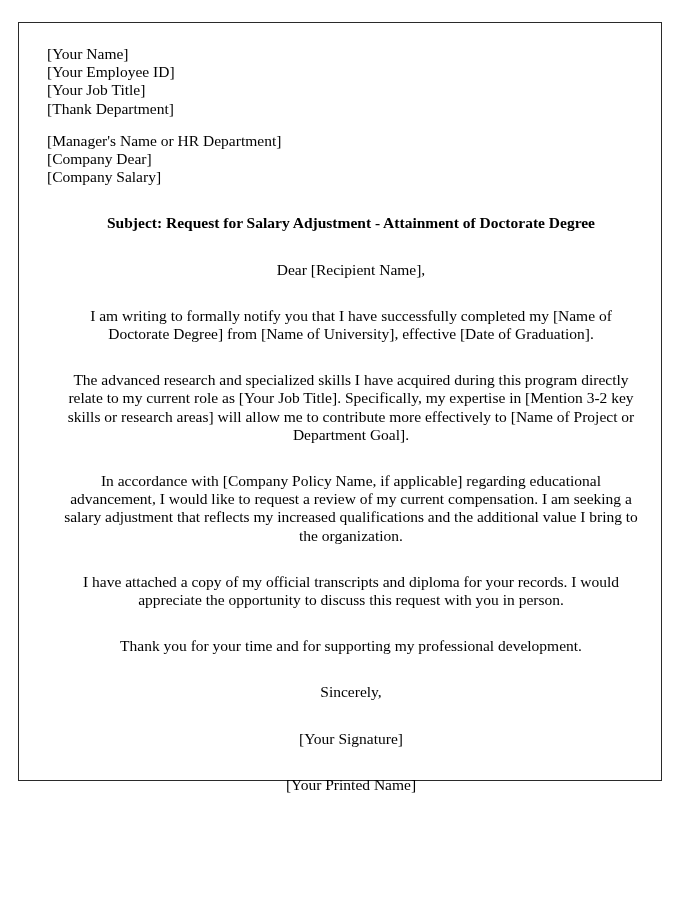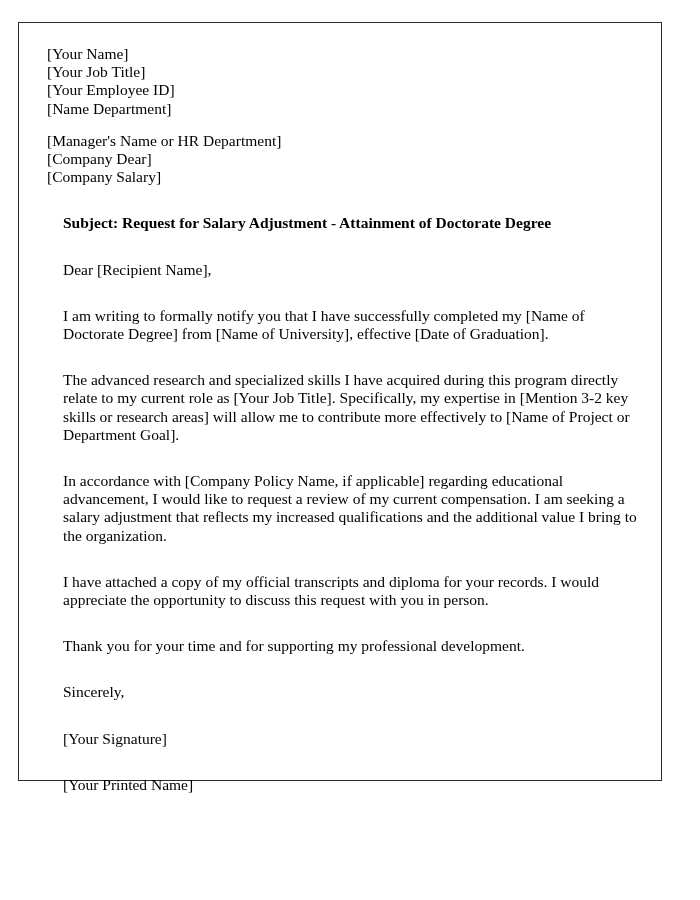--- a/index.html
+++ b/index.html
@@ -35,43 +35,43 @@
   }
   .line {
     font-size: 15.5px;
     line-height: 18.2px;
     white-space: nowrap;
   }
   .para {
     font-size: 15.5px;
     line-height: 18.2px;
     margin: 0 0 14px 16px;
-    text-align: left;
+    text-align: center;
   }
   .para.subject {
     font-weight: bold;
   }
   .spacer-block {
     height: 14px;
   }
   
   .addr-block { margin-bottom: 14px; }
   .addr-block .line { white-space: nowrap; }
 </style>
 </head>
 <body>
 
 <div class="page-frame">
   <div class="letter-body">
 
     <div class="block addr-block">
       <div class="line">[Your Name]</div>
+      <div class="line">[Your Employee ID]</div>
       <div class="line">[Your Job Title]</div>
-      <div class="line">[Your Employee ID]</div>
-      <div class="line">[Name Department]</div>
+      <div class="line">[Thank Department]</div>
     </div>
 
 
     <div class="block addr-block">
       <div class="line">[Manager's Name or HR Department]</div>
       <div class="line">[Company Dear]</div>
       <div class="line">[Company Salary]</div>
     </div>
 
     <div class="spacer-block"></div>

